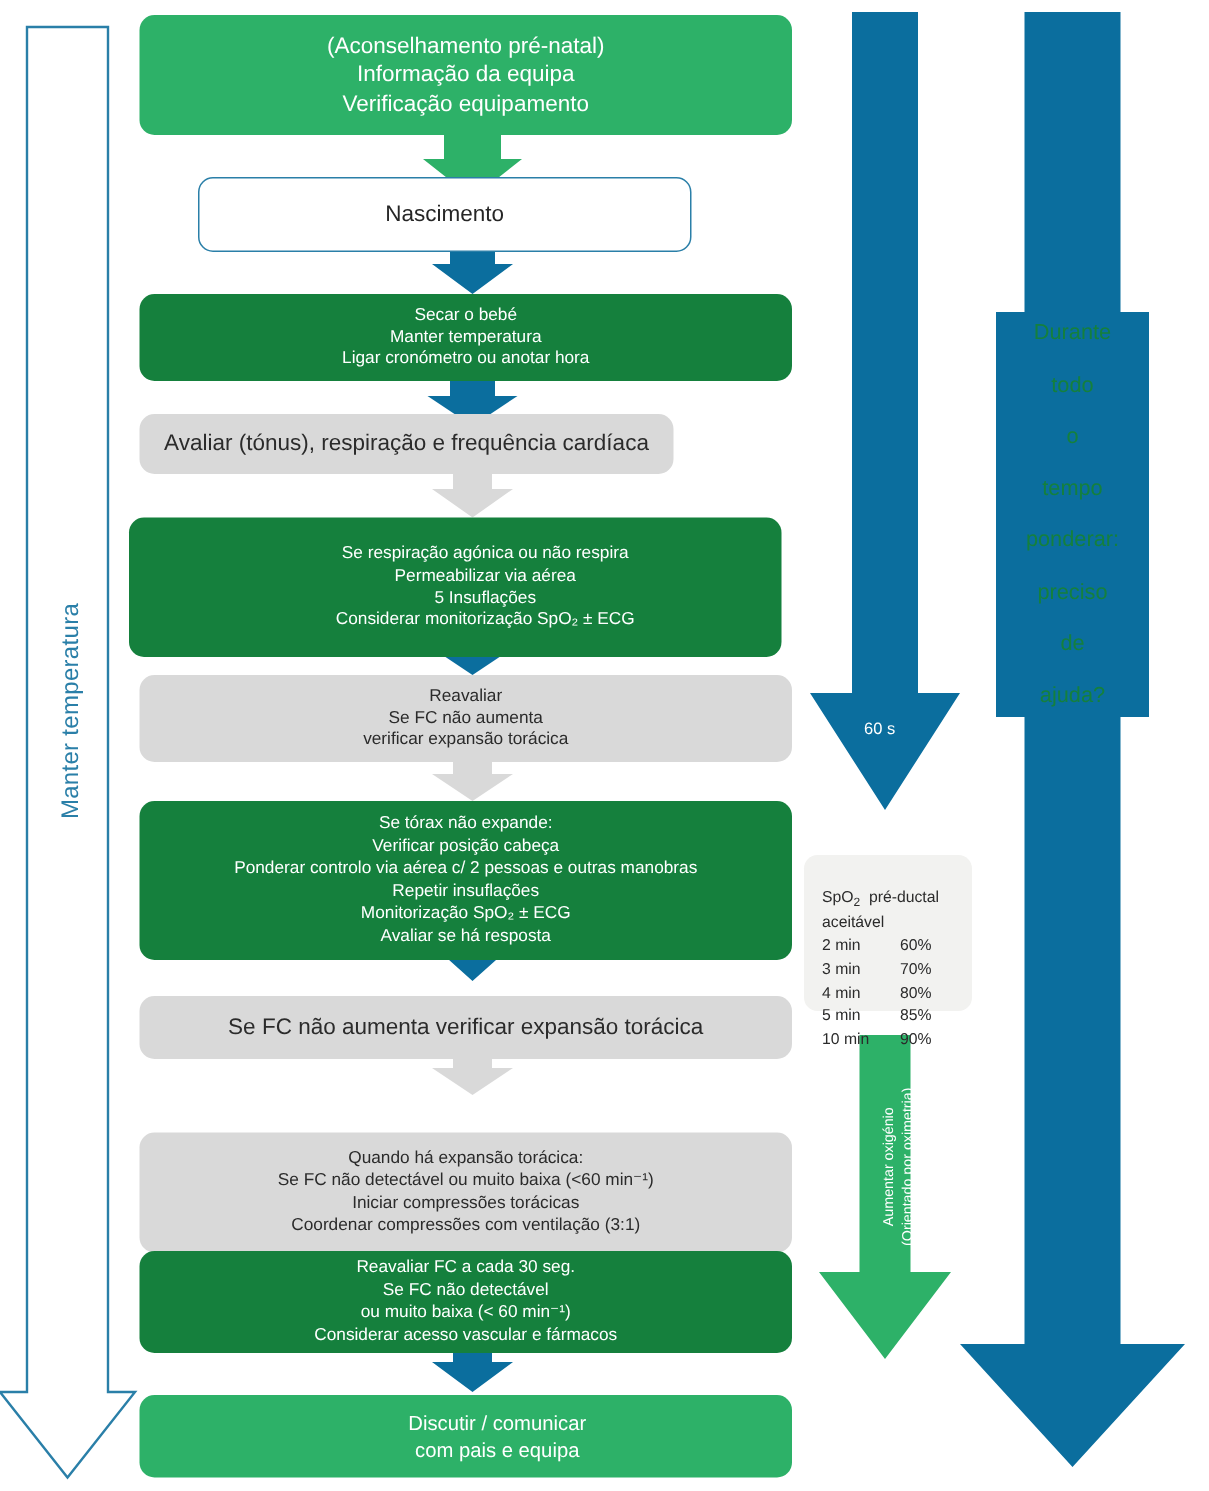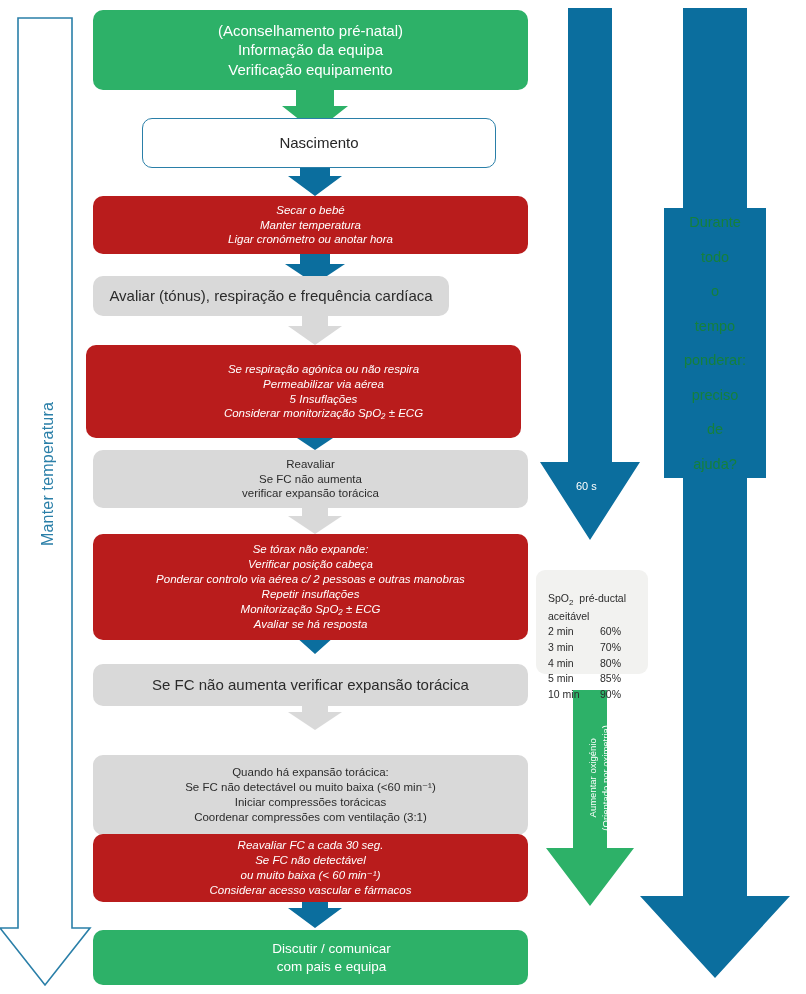--- a/index.html
+++ b/index.html
@@ -6,21 +6,21 @@
   body{width:806px;height:994px;position:relative;overflow:hidden;
        font-family:"Liberation Sans","DejaVu Sans",sans-serif;}
 
   #canvas{position:absolute;left:0;top:0;width:806px;height:994px;}
 
   
   .box{position:absolute;border-radius:10px;display:flex;align-items:center;
        justify-content:center;text-align:center;box-sizing:border-box;}
   .box .txt{display:block;line-height:1.30;}
   .box.green{background:#2db168;color:#ffffff;}
-  .box.blue {background:#b91c1c;color:#ffffff;font-style:italic;}
+  .box.blue {background:#15803d;color:#ffffff;}
   .box.grey {background:#d9d9d9;color:#2b2b2b;}
   .box.outline{background:#ffffff;color:#262626;border:1.5px solid #2a7fa8;}
 
   .fs15{font-size:15px;}
   .fs11{font-size:11.5px;}
   .fs13{font-size:13.5px;padding-left:42px;}
 
   .vlabel{position:absolute;transform-origin:center center;white-space:nowrap;}
 
   
@@ -92,21 +92,21 @@
   </svg>
 
   <div class="box green fs15" style="left:93px;top:10px;width:435px;height:80px;">
     <span>
       <span class="txt">(Aconselhamento pré-natal)</span>
       <span class="txt">Informação da equipa</span>
       <span class="txt">Verificação equipamento</span>
     </span>
   </div>
 
-  <div class="box outline fs15" style="left:142px;top:118px;width:354px;height:50px;">
+  <div class="box outline fs15" style="left:132px;top:118px;width:329px;height:50px;">
     <span class="txt">Nascimento</span>
   </div>
 
   <div class="box blue fs11" style="left:93px;top:196px;width:435px;height:58px;">
     <span>
       <span class="txt">Secar o bebé</span>
       <span class="txt">Manter temperatura</span>
       <span class="txt">Ligar cronómetro ou anotar hora</span>
     </span>
   </div>

